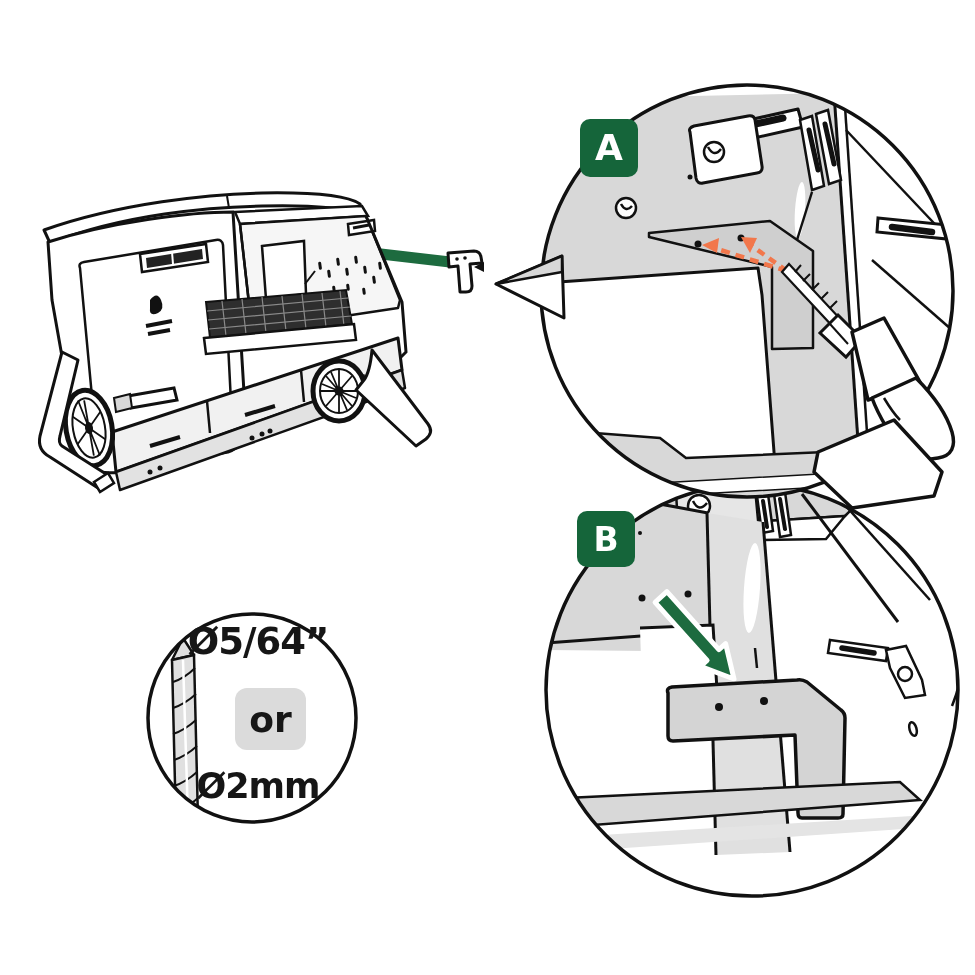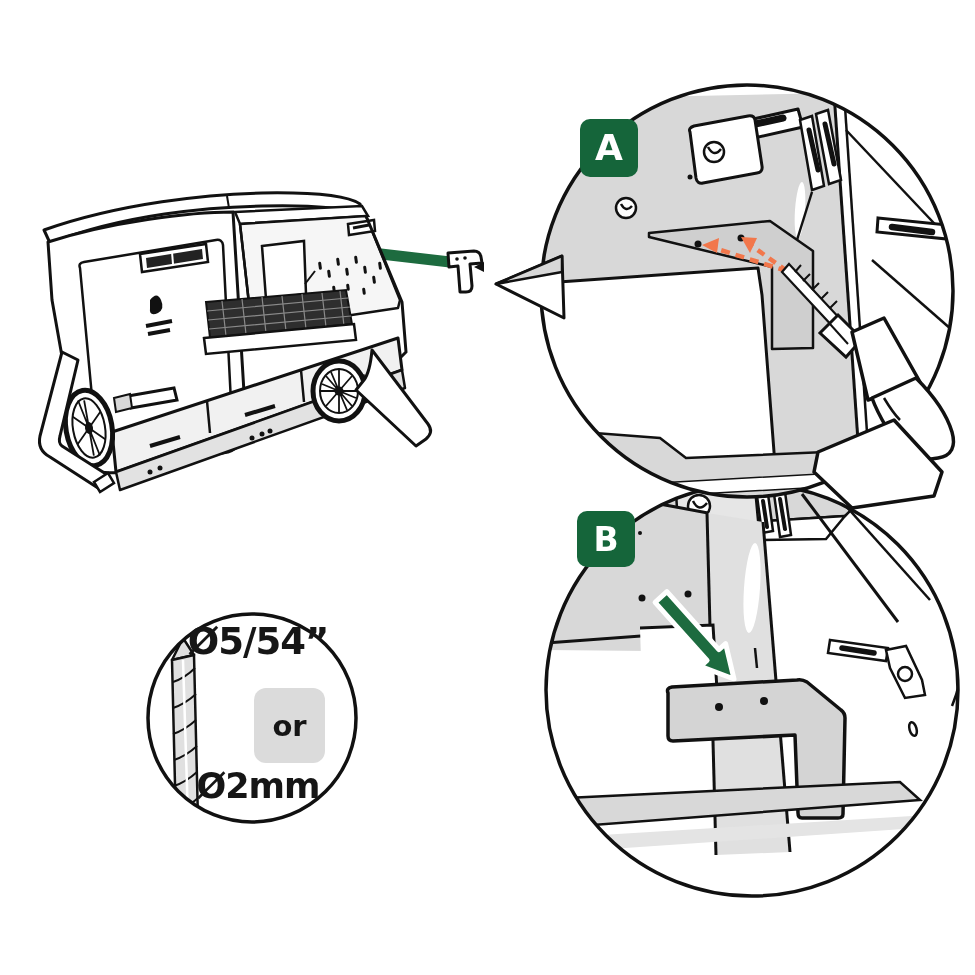--- a/index.html
+++ b/index.html
@@ -15,24 +15,24 @@
   }
   .badge-a{left:580px;top:119px;width:58px;height:58px;font-size:36px;}
   .badge-b{left:577px;top:511px;width:58px;height:56px;font-size:33px;}
   .drill-note-text{
     position:absolute;left:152px;width:212px;text-align:center;
     color:#161616;font-weight:700;letter-spacing:-1px;
   }
   .imperial{top:620px;font-size:37px;}
   .metric{top:766px;font-size:35px;}
   .or-box{
-    position:absolute;left:254px;top:688px;width:71px;height:75px;
+    position:absolute;left:235px;top:688px;width:71px;height:62px;
     background:var(--or-box-gray,#DBDBDB);border-radius:12px;
     display:flex;align-items:center;justify-content:center;
-    color:#161616;font-weight:700;font-size:29px;letter-spacing:0;
+    color:#161616;font-weight:700;font-size:36px;letter-spacing:0;
   }
   .gray{fill:var(--panel-gray,#D8D8D8);}
   .gray2{fill:#CFCFCF;}
   .grn{fill:var(--arrow-green,#1D6B3F);}
   .grns{stroke:var(--arrow-green,#1D6B3F);}
   .orn{fill:var(--dashed-arrow-orange,#F2774B);}
   .orns{stroke:var(--dashed-arrow-orange,#F2774B);}
   .ln{stroke:#111;fill:none;}
   .wfill{fill:#fff;stroke:#111;}
 </style>
@@ -307,16 +307,16 @@
       <path class="ln" d="M173,682 Q185,678 195,668 M173,708 Q185,704 196,694 M173,734 Q185,730 196,720 M174,760 Q186,756 197,746 M174,786 Q186,782 197,772 M175,812 Q187,808 198,798" stroke-width="2"></path>
       <path d="M183,660 L188,818" stroke="#fff" stroke-width="2.5"></path>
     </g>
     <circle cx="252" cy="718" r="104" fill="none" stroke="#111" stroke-width="3.5"></circle>
   </g>
 </svg>
 
   <div class="badge badge-a">A</div>
   <div class="badge badge-b">B</div>
 
-  <div class="drill-note-text imperial">Ø5/54”</div>
+  <div class="drill-note-text imperial">Ø5/64”</div>
   <div class="or-box">or</div>
   <div class="drill-note-text metric">Ø2mm</div>
 </div>
 
 </body></html>

